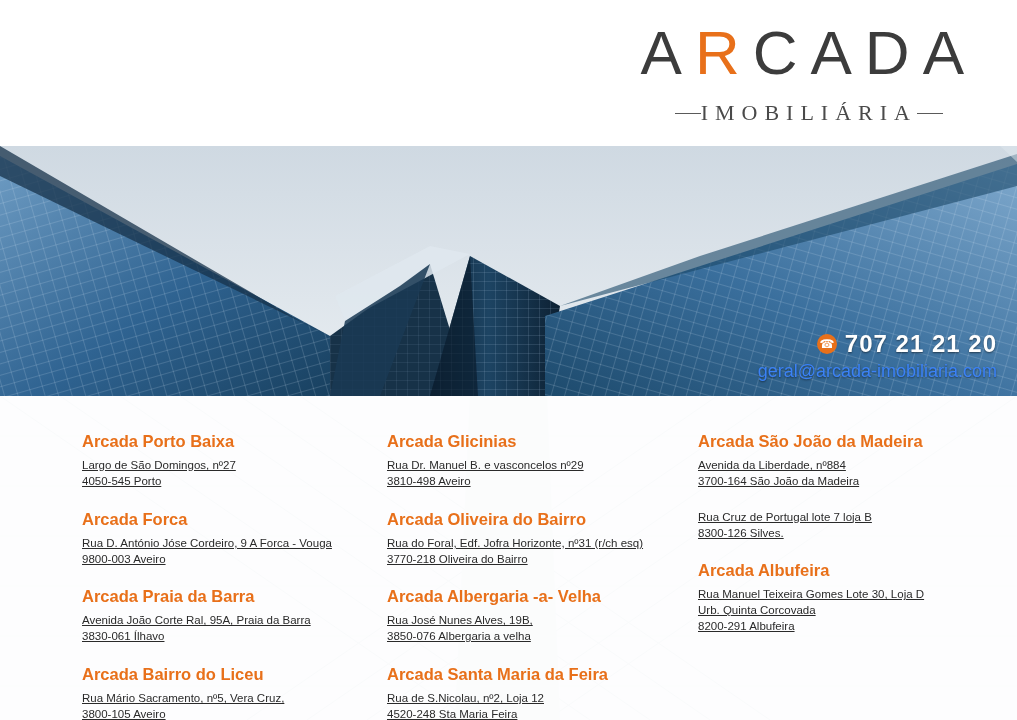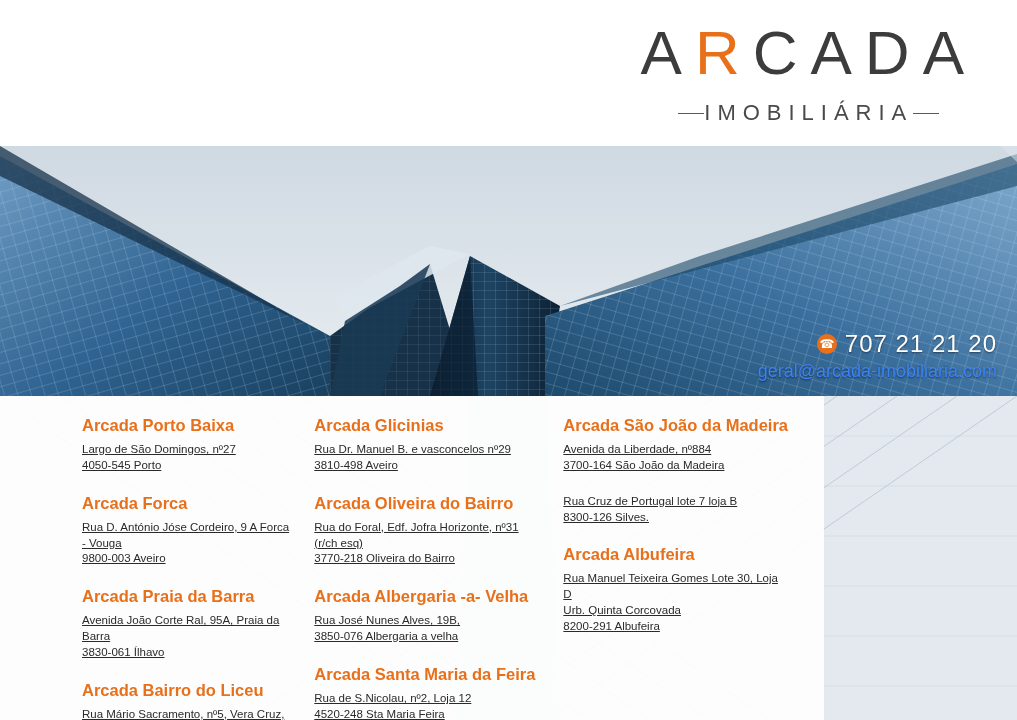--- a/index.html
+++ b/index.html
@@ -38,20 +38,21 @@
   }
   .logo-accent {
     color: #e8701a;
   }
   .logo-sub-row {
     display: flex;
     align-items: center;
     justify-content: center;
     margin-top: 16px;
     gap: 0;
+    font-family: Liberation Serif, serif;
   }
   .logo-rule {
     height: 1px;
     background: #5a5a5a;
     width: 26px;
   }
   .logo-sub {
     font-size: 22px;
     letter-spacing: 7px;
     color: #4a4a4a;
@@ -90,41 +91,41 @@
     background: #e8701a;
     display: inline-flex;
     align-items: center;
     justify-content: center;
     color: #fff;
     font-size: 12px;
     line-height: 1;
   }
   .phone-num {
     font-size: 24px;
-    font-weight: normal;
+    font-weight: bold;
     letter-spacing: 1px;
     color: #ffffff;
     text-shadow: 0 1px 2px rgba(0,0,0,.5);
   }
   .email {
     font-size: 18px;
     margin-top: 3px;
     color: #3b82f6;
     text-shadow: 0 1px 2px rgba(0,0,0,.5);
   }
 
   
   .listings {
     position: absolute;
     top: 396px; left: 0;
-    width: 824px;
+    width: 1017px;
     height: 324px;
     background: rgba(255,255,255,0.90);
     z-index: 6;
-    padding: 20px 22px 0 22px;
+    padding: 36px 22px 0 22px;
     display: flex;
   }
   .col {
     flex: 1 1 0;
     padding-right: 14px;
   }
   .col:nth-child(1) { padding-left: 60px; }
   .col:nth-child(2) { padding-left: 8px; }
   .col:nth-child(3) { padding-left: 14px; }
 

